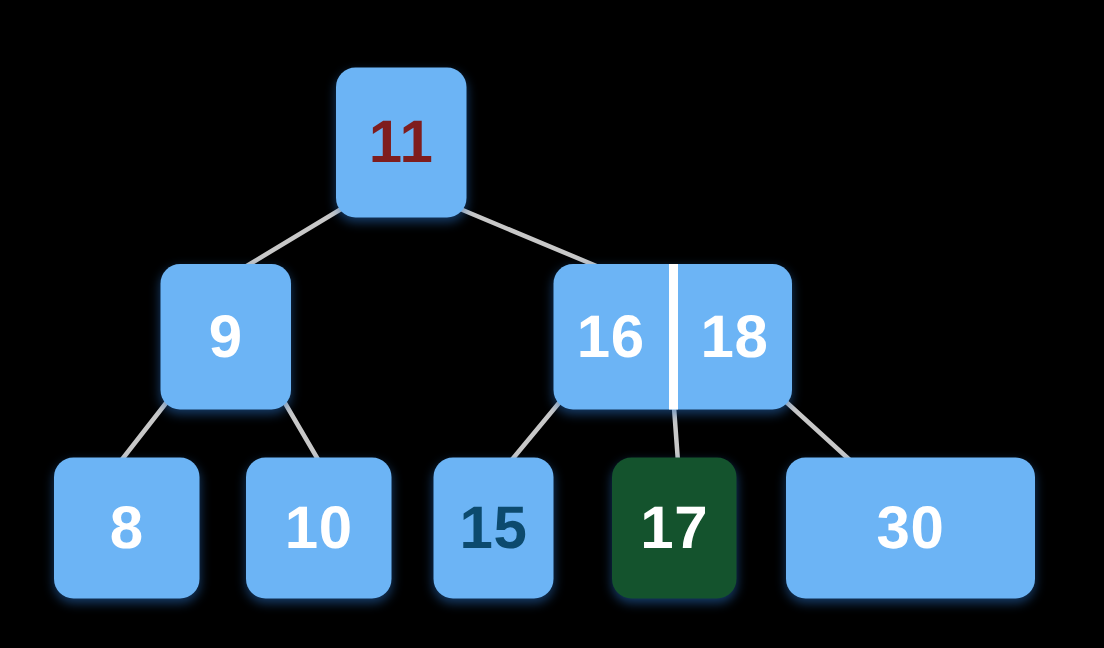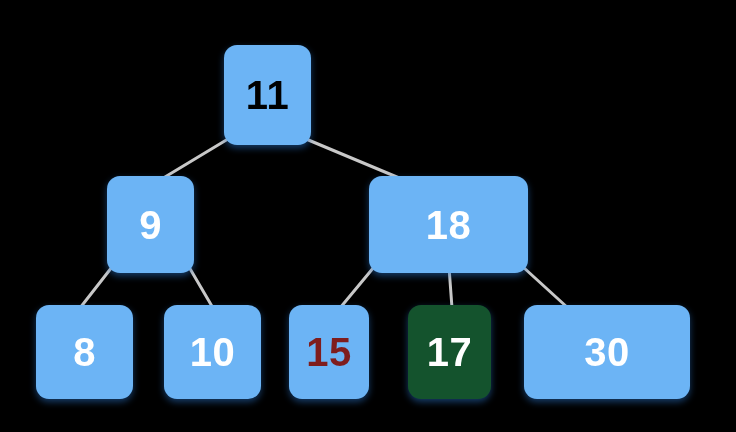--- a/index.html
+++ b/index.html
@@ -57,36 +57,37 @@
       <line x1="228" y1="139" x2="160" y2="180" stroke="#c8c8c8" stroke-width="3" stroke-linecap="round"></line>
       <line x1="306" y1="139" x2="404" y2="180" stroke="#c8c8c8" stroke-width="3" stroke-linecap="round"></line>
       <line x1="112" y1="267" x2="80" y2="308" stroke="#c8c8c8" stroke-width="3" stroke-linecap="round"></line>
       <line x1="189" y1="267" x2="213" y2="308" stroke="#c8c8c8" stroke-width="3" stroke-linecap="round"></line>
       <line x1="374" y1="267" x2="340" y2="308" stroke="#c8c8c8" stroke-width="3" stroke-linecap="round"></line>
       <line x1="449" y1="267" x2="452" y2="308" stroke="#c8c8c8" stroke-width="3" stroke-linecap="round"></line>
       <line x1="523" y1="267" x2="568" y2="308" stroke="#c8c8c8" stroke-width="3" stroke-linecap="round"></line>
     </svg>
   <div id="node-layer">
       <div class="node" style="left: 224px; top: 45px; width: 87px; height: 100px; background: rgb(108, 180, 245);">
-        <div class="cell" style="color: #000000;">11</div>
+        <div class="cell" style="color: #7f1d1d;">11</div>
       </div>
       <div class="node" style="left: 107px; top: 176px; width: 87px; height: 97px; background: rgb(108, 180, 245);">
         <div class="cell" style="color: rgb(255, 255, 255);">9</div>
       </div>
       <div class="node" style="left: 369px; top: 176px; width: 159px; height: 97px; background: rgb(108, 180, 245);">
+        <div class="cell" style="color: rgb(255, 255, 255);">16</div>
         <div class="cell" style="color: rgb(255, 255, 255); border-left-color: rgb(255, 255, 255);">18</div>
       </div>
       <div class="node" style="left: 36px; top: 305px; width: 97px; height: 94px; background: rgb(108, 180, 245);">
         <div class="cell" style="color: rgb(255, 255, 255);">8</div>
       </div>
       <div class="node" style="left: 164px; top: 305px; width: 97px; height: 94px; background: rgb(108, 180, 245);">
         <div class="cell" style="color: rgb(255, 255, 255);">10</div>
       </div>
       <div class="node" style="left: 289px; top: 305px; width: 80px; height: 94px; background: rgb(108, 180, 245);">
-        <div class="cell" style="color: #7f1d1d;">15</div>
+        <div class="cell" style="color: #0c4a6e;">15</div>
       </div>
       <div class="node" style="left: 408px; top: 305px; width: 83px; height: 94px; background: #14532d;">
         <div class="cell" style="color: rgb(255, 255, 255);">17</div>
       </div>
       <div class="node" style="left: 524px; top: 305px; width: 166px; height: 94px; background: rgb(108, 180, 245);">
         <div class="cell" style="color: rgb(255, 255, 255);">30</div>
       </div>
     </div>
 </div>
 

